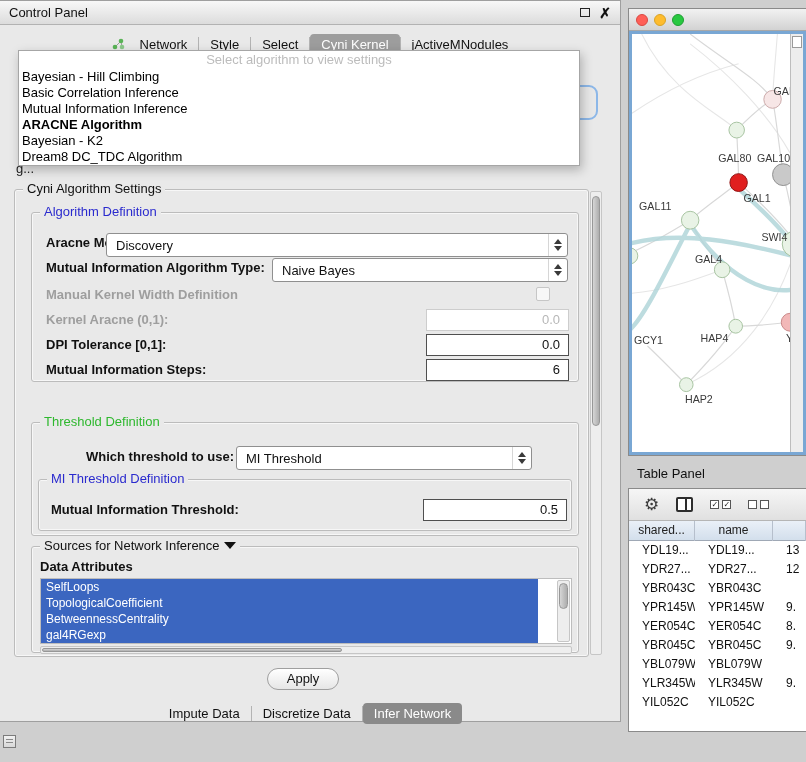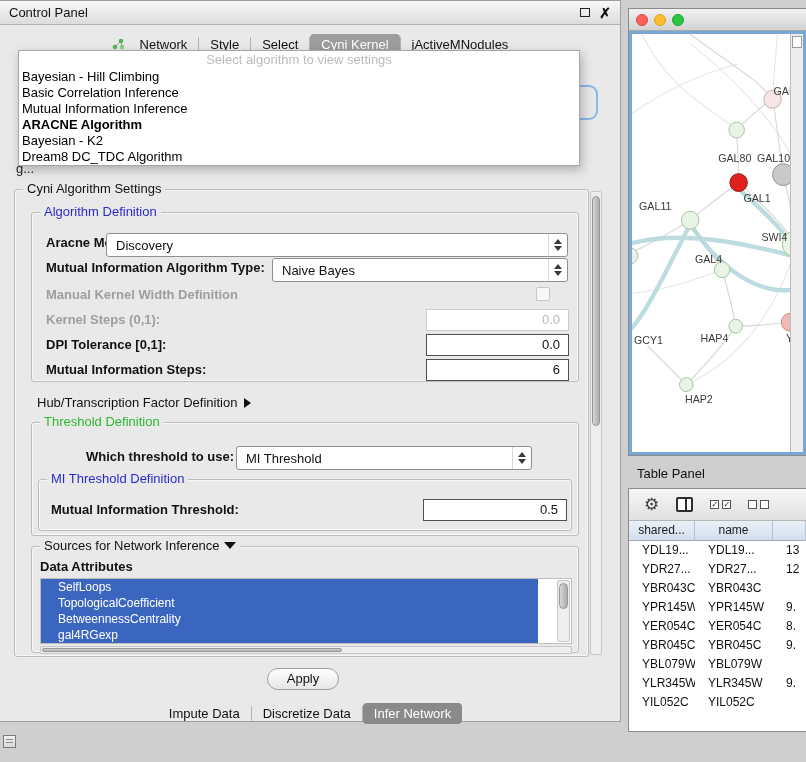--- a/index.html
+++ b/index.html
@@ -70,21 +70,21 @@
   .vscroll { position:absolute; background:#eeeeee; border:1px solid #c6c6c6; border-radius:2px; }
   .vthumb { position:absolute; left:1px; right:1px; background:linear-gradient(90deg,#d6d6d6,#adadad);
     border:1px solid #979797; border-radius:5px; }
   .hscroll { position:absolute; background:#eeeeee; border:1px solid #c6c6c6; border-radius:2px; }
   .hthumb { position:absolute; top:1px; bottom:1px; background:linear-gradient(#d6d6d6,#adadad);
     border:1px solid #979797; border-radius:4px; }
 
   
   .attr-list { position:absolute; background:#fff; border:1px solid #bdbdbd; }
   .attr-row { height:16px; line-height:16px; font-size:12px; color:#fff; background:#3b66c0;
-    padding-left:17px; width:497px; white-space:nowrap; overflow:hidden; }
+    padding-left:5px; width:497px; white-space:nowrap; overflow:hidden; }
 
   .btn { position:absolute; background:linear-gradient(#ffffff,#e6e6e6); border:1px solid #9f9f9f;
     border-radius:11px; font-size:13px; color:#111; text-align:center; line-height:20px; }
 
   
   #net-window { position:absolute; left:628px; top:8px; width:178px; height:448px;
     border:1px solid #8a8a8a; border-right:none; background:#e6e6e6; }
   .net-titlebar { position:absolute; left:0; top:0; width:100%; height:22px;
     background:linear-gradient(#f2f2f2,#d2d2d2); border-bottom:1px solid #a8a8a8;
     display:flex; align-items:center; padding-left:7px; gap:6px; }
@@ -203,34 +203,30 @@
         <span class="ctext">Naive Bayes</span>
         <span class="carrows">
             <span class="tri-up"></span>
             <span class="tri-down"></span>
           </span>
       </div>
 
       <span class="lbl disabled" style="left:14px; top:74px;">Manual Kernel Width Definition</span>
       <span class="checkbox" style="left:504px; top:74px;"></span>
 
-      <span class="lbl disabled" style="left:14px; top:99px;">Kernel Steps (0,1):</span>
+      <span class="lbl disabled" style="left:14px; top:99px;">Kernel Aracne (0,1):</span>
       <div class="nfield disabled" style="left:394px; top:96px; width:143px;">0.0</div>
 
       <span class="lbl bold" style="left:14px; top:124px;">DPI Tolerance [0,1]:</span>
       <div class="nfield" style="left:394px; top:121px; width:143px;">0.0</div>
 
       <span class="lbl bold" style="left:14px; top:149px;">Mutual Information Steps:</span>
       <div class="nfield" style="left:394px; top:146px; width:143px;">6</div>
     </div>
 
-    <span class="lbl" style="left:22px; top:205px; display:flex; align-items:center; gap:7px;">
-      <span>Hub/Transcription Factor Definition</span>
-      <span class="tri-right"></span>
-    </span>
 
     <div class="tborder" style="left:16px; top:232px; width:548px; height:114px;">
       <span class="legend green">Threshold Definition</span>
 
       <span class="lbl bold" style="left:54px; top:26px;">Which threshold to use:</span>
       <div class="combo" style="left:204px; top:23px; width:296px;">
         <span class="ctext">MI Threshold</span>
         <span class="carrows">
             <span class="tri-up"></span>
             <span class="tri-down"></span>

